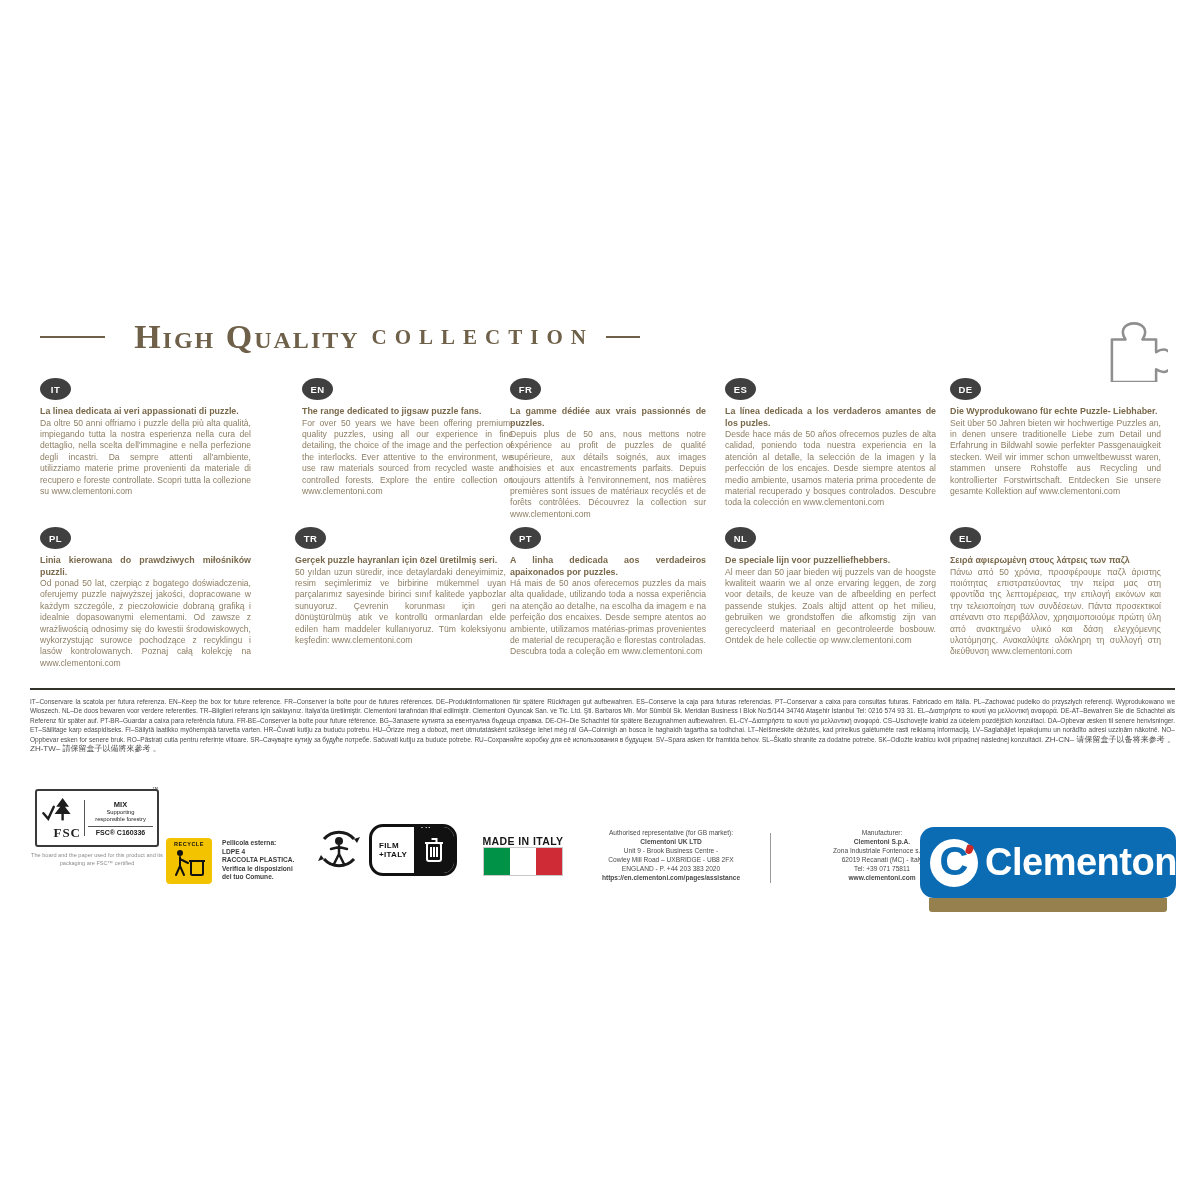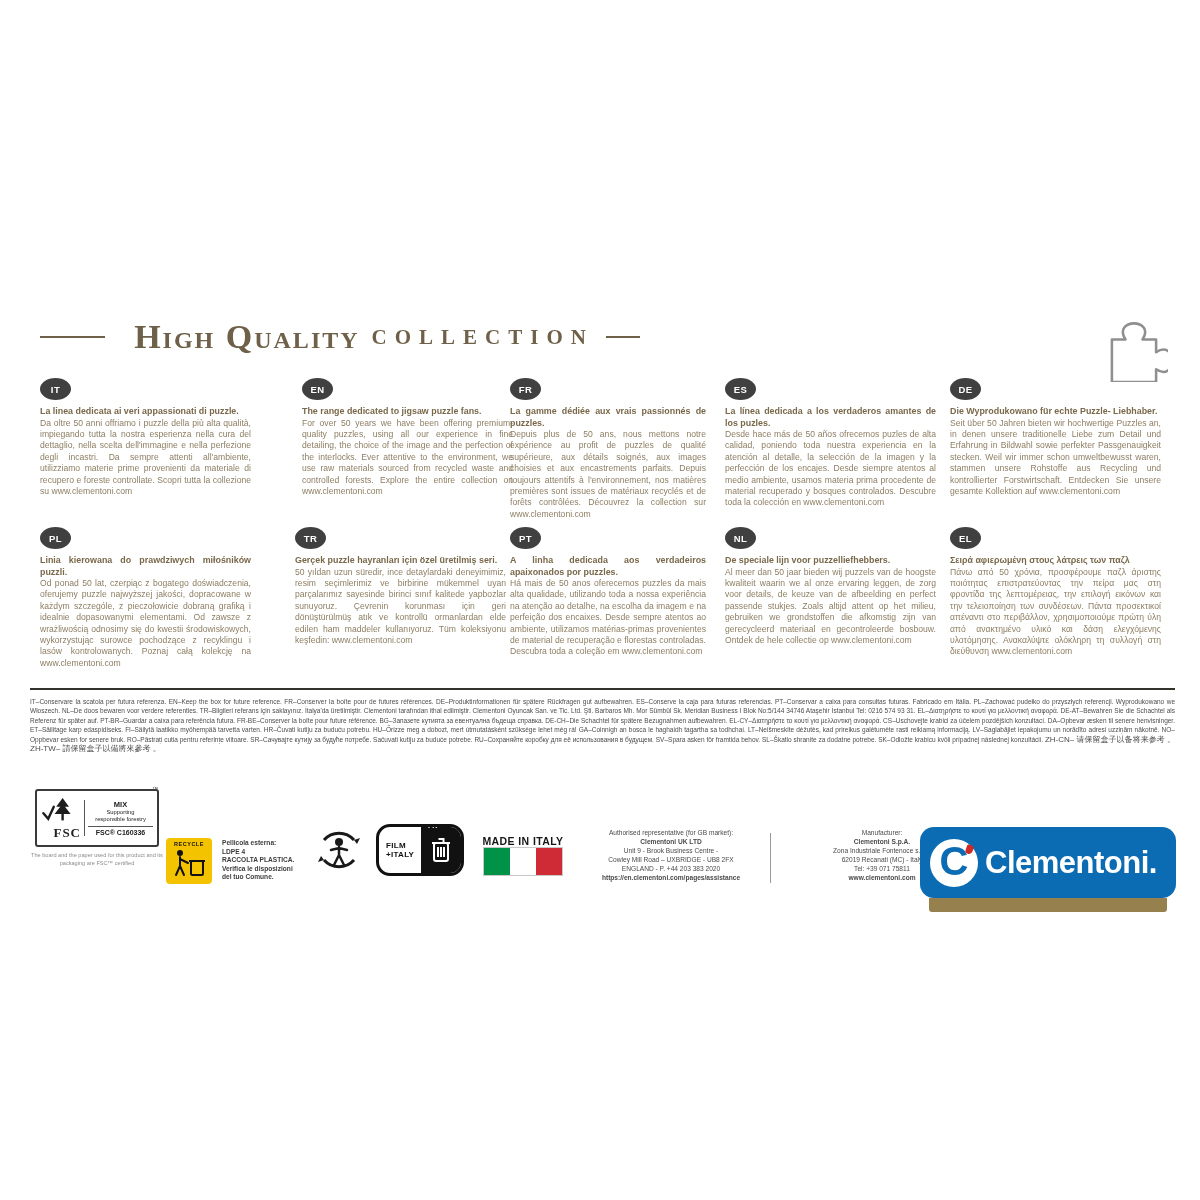--- a/index.html
+++ b/index.html
@@ -47,21 +47,21 @@
   .fsc-tm{position:absolute;left:152px;top:786px;font-size:6px;color:#444;}
   .fsc-note{position:absolute;left:30px;top:852px;width:134px;font-size:5.6px;line-height:7.5px;
             color:#8c8c8c;text-align:center;}
 
   .recycle-box{position:absolute;left:166px;top:838px;width:46px;height:46px;background:#f4c300;
                border-radius:4px;display:flex;flex-direction:column;align-items:center;color:#111;}
   .recycle-label{font-size:5.5px;font-weight:bold;letter-spacing:.5px;margin-top:3px;}
   .recycle-text{position:absolute;left:222px;top:839px;width:104px;font-size:6.6px;line-height:8.6px;
                 font-weight:bold;color:#3c3c3c;text-align:left;}
 
-  .film-group{position:absolute;left:314px;top:824px;display:flex;align-items:center;gap:12px;}
+  .film-group{position:absolute;left:314px;top:824px;display:flex;align-items:flex-start;gap:5px;}
   .film-tag{position:relative;display:flex;align-items:stretch;border:3px solid #111;border-radius:14px;
             overflow:hidden;background:#fff;height:46px;}
   .film-tag-text{display:flex;flex-direction:column;justify-content:center;padding:0 7px;color:#111;}
   .film-line{font-size:8px;font-weight:bold;line-height:9px;letter-spacing:.3px;}
   .film-dark{background:#111;width:40px;display:flex;align-items:center;justify-content:center;}
   .fr-tab{position:absolute;left:44px;top:-6px;background:#111;color:#fff;font-size:7px;font-weight:bold;
           padding:1px 5px;border-radius:4px;z-index:2;}
 
   .mii{position:absolute;left:480px;top:835px;width:86px;text-align:center;color:#161616;}
   .mii-label{font-size:10.5px;font-weight:bold;letter-spacing:.4px;white-space:nowrap;}
@@ -72,21 +72,21 @@
   .addr .bold{font-weight:bold;}
   .addr-divider{position:absolute;left:770px;top:833px;width:1px;height:50px;background:#9a9a9a;}
 
   .clem-logo{position:absolute;left:920px;top:827px;width:256px;height:86px;}
   .clem-blue{position:relative;width:256px;height:71px;background:#0b6cb4;border-radius:14px;
              display:flex;align-items:center;padding-left:10px;box-sizing:border-box;}
   .clem-disc{position:relative;width:48px;height:48px;background:#fff;border-radius:50%;
              display:flex;align-items:center;justify-content:center;flex:0 0 48px;}
   .clem-c{color:#0b6cb4;font-weight:bold;font-size:40px;line-height:40px;transform:translateY(-2px);}
   .clem-red{position:absolute;right:5px;top:6px;width:7px;height:9px;background:#cf2a27;border-radius:2px 3px 4px 2px;transform:rotate(18deg);}
-  .clem-word{color:#fff;font-weight:bold;font-size:31px;letter-spacing:-.5px;margin-left:7px;white-space:nowrap;}
+  .clem-word{color:#fff;font-weight:bold;font-size:38px;letter-spacing:-.5px;margin-left:7px;white-space:nowrap;}
   .clem-gold{margin:0 auto;width:238px;height:14px;background:#95804e;border-radius:0 0 3px 3px;}
 
   svg{display:block;}
 </style>
 </head>
 <body>
 
 <div class="canvas">
 
   <div class="hq-header">

